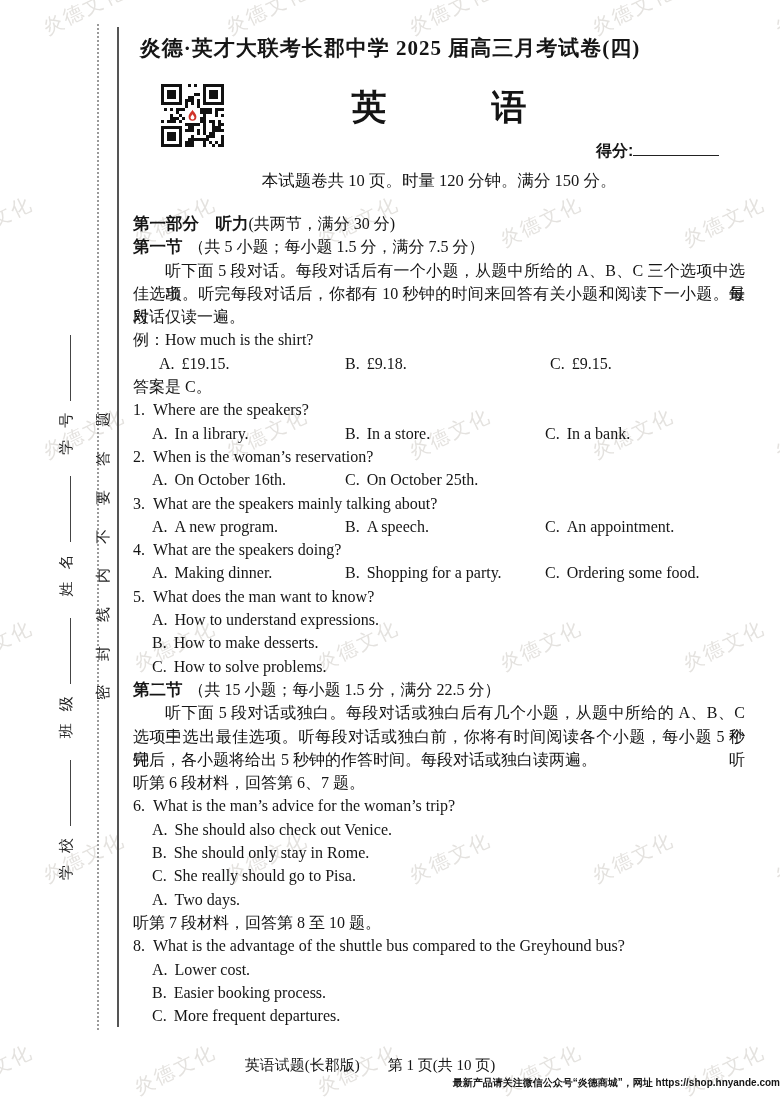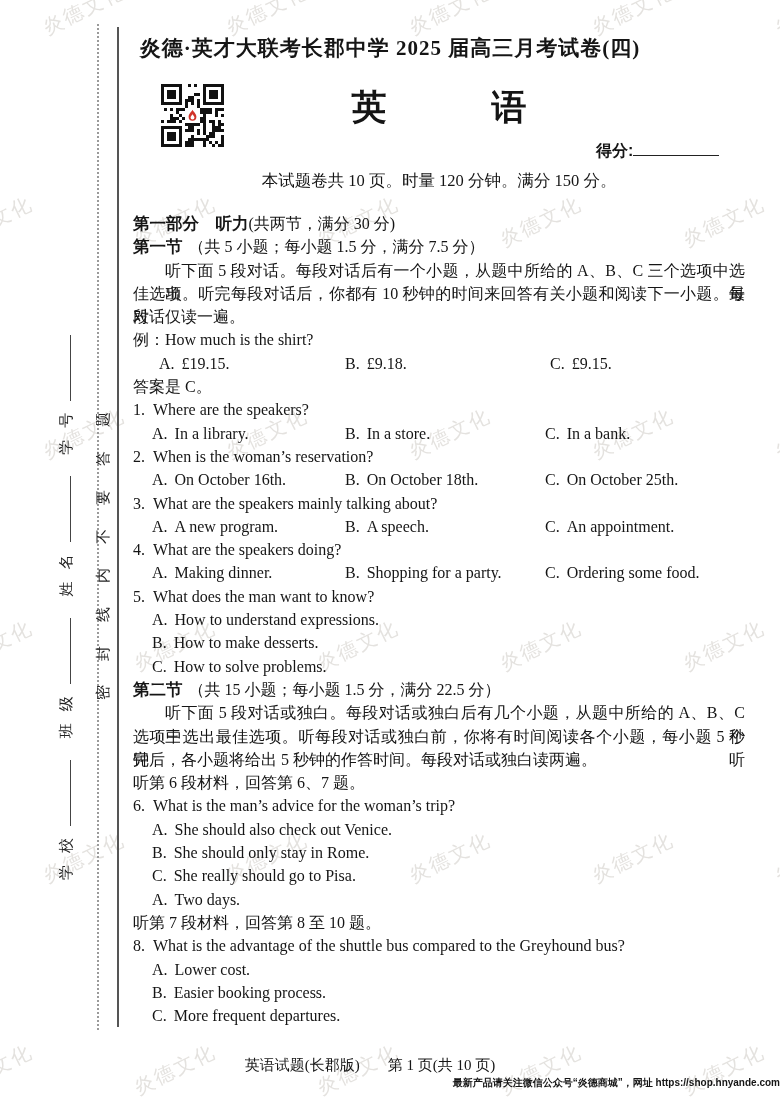--- a/index.html
+++ b/index.html
@@ -280,21 +280,20 @@
     <div class="ln"><span class="qn">1.</span><span>Where are the speakers?</span></div>
     <div class="ln opts">
       <span class="opt o1"><span class="ol">A.</span><span>In a library.</span></span>
       <span class="opt o2"><span class="ol">B.</span><span>In a store.</span></span>
       <span class="opt o3"><span class="ol">C.</span><span>In a bank.</span></span>
     </div>
 
     <div class="ln"><span class="qn">2.</span><span>When is the woman’s reservation?</span></div>
     <div class="ln opts">
       <span class="opt o1"><span class="ol">A.</span><span>On October 16th.</span></span>
-      <span class="opt o2"><span class="ol">B.</span><span>On October 18th.</span></span>
       <span class="opt o3"><span class="ol">C.</span><span>On October 25th.</span></span>
     </div>
 
     <div class="ln"><span class="qn">3.</span><span>What are the speakers mainly talking about?</span></div>
     <div class="ln opts">
       <span class="opt o1"><span class="ol">A.</span><span>A new program.</span></span>
       <span class="opt o2"><span class="ol">B.</span><span>A speech.</span></span>
       <span class="opt o3"><span class="ol">C.</span><span>An appointment.</span></span>
     </div>
 

